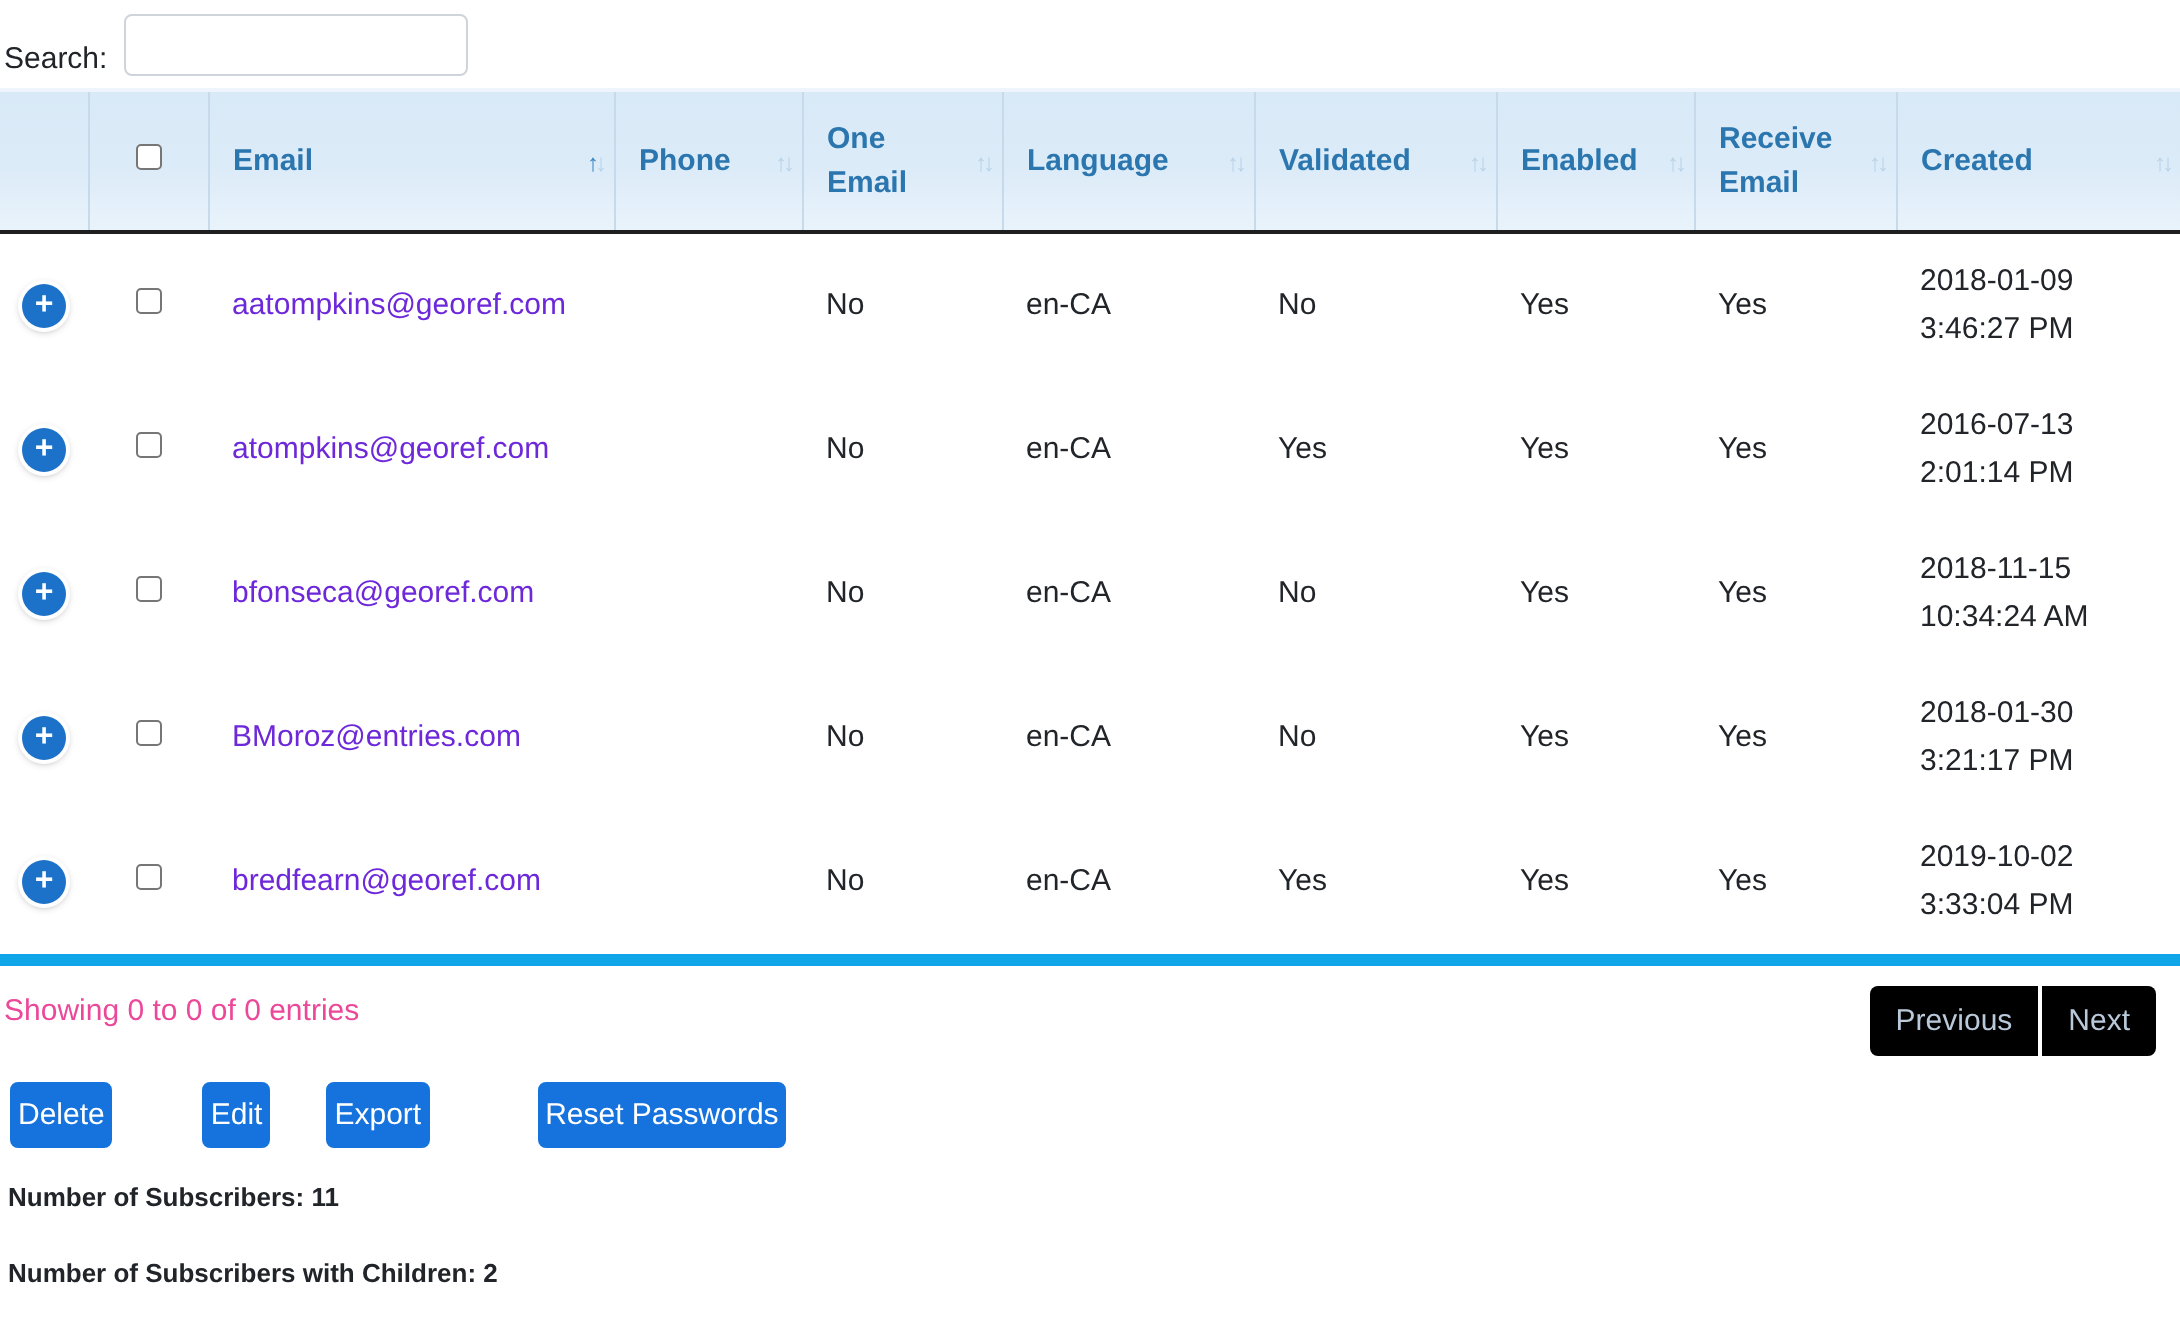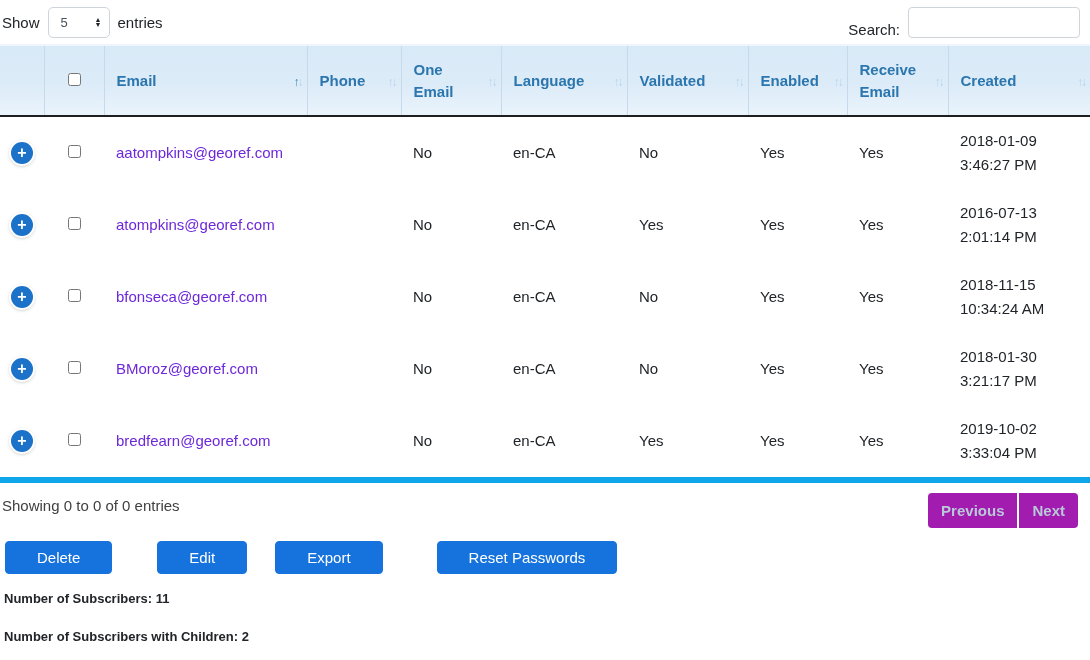--- a/index.html
+++ b/index.html
@@ -43,57 +43,44 @@
   tbody a { color:#6d28d9; text-decoration:none; cursor:pointer; }
   .plus { width:22px; height:22px; border-radius:50%; background:#1b72c8; color:#fff;
     display:flex; align-items:center; justify-content:center; font-size:16px;
     font-weight:bold; line-height:1; margin:0 auto; cursor:pointer;
     box-shadow:0 0 0 2px #fff, 0 1px 4px rgba(0,0,0,.45); }
   input[type=checkbox]{ width:13px; height:13px; }
 
   
   .infobar { display:flex; justify-content:space-between; align-items:flex-start;
     padding:10px 12px 0 2px; }
-  .info-text { padding-top:4px; color:#404040; }
+  .info-text { padding-top:4px; color:#ec4899; }
   .pagination { display:flex; }
-  .page-btn { background:#a21caf; color:#b9c9d9; font-weight:bold; font-size:15px;
+  .page-btn { background:#000000; color:#b9c9d9; font-weight:normal; font-size:15px;
     padding:9px 13px; cursor:default; user-select:none; }
   .page-btn.prev { border-radius:4px 0 0 4px; margin-right:2px; }
   .page-btn.next { border-radius:0 4px 4px 0; }
 
   
   .actions { margin-top:13px; padding-left:5px; display:flex; align-items:center; }
   .actions button { background:#1673dd; border:1px solid #1673dd; color:#fff;
-    font-size:15px; font-family:inherit; padding:7px 31px; border-radius:4px; cursor:pointer; }
+    font-size:15px; font-family:inherit; padding:7px 3px; border-radius:4px; cursor:pointer; }
   .actions button:nth-child(1){ margin-right:45px; }
   .actions button:nth-child(2){ margin-right:28px; }
   .actions button:nth-child(3){ margin-right:54px; }
   .actions button:nth-child(4){ margin-right:29px; }
 
   
   .stats { margin-top:8px; padding-left:4px; }
   .stats p { font-weight:bold; font-size:13px; margin:0 0 14px 0; padding-top:9px; }
 </style>
 </head>
 <body>
 
 <div class="topbar">
-  <div class="length-wrap">
-    <span>Show</span>
-    <span class="select-shell">
-      <select>
-        <option>5</option>
-      </select>
-      <span class="select-arrows">
-          <span>▲</span>
-          <span>▼</span>
-        </span>
-    </span>
-    <span>entries</span>
-  </div>
   <div class="search-wrap">
     <span>Search:</span>
     <input type="text" value="" style="">
   </div>
 </div>
 
 <table>
   <colgroup>
     <col class="c0">
       <col class="c1">
@@ -161,21 +148,21 @@
         <td>No</td>
         <td>Yes</td>
         <td>Yes</td>
         <td>2018-11-15 10:34:24 AM</td>
       </tr>
       <tr>
         <td class="col-center">
           <span class="plus">+</span>
         </td>
         <td class="col-center"><input type="checkbox" style=""></td>
-        <td><a>BMoroz@georef.com</a></td>
+        <td><a>BMoroz@entries.com</a></td>
         <td></td>
         <td>No</td>
         <td>en-CA</td>
         <td>No</td>
         <td>Yes</td>
         <td>Yes</td>
         <td>2018-01-30 3:21:17 PM</td>
       </tr>
       <tr>
         <td class="col-center">

